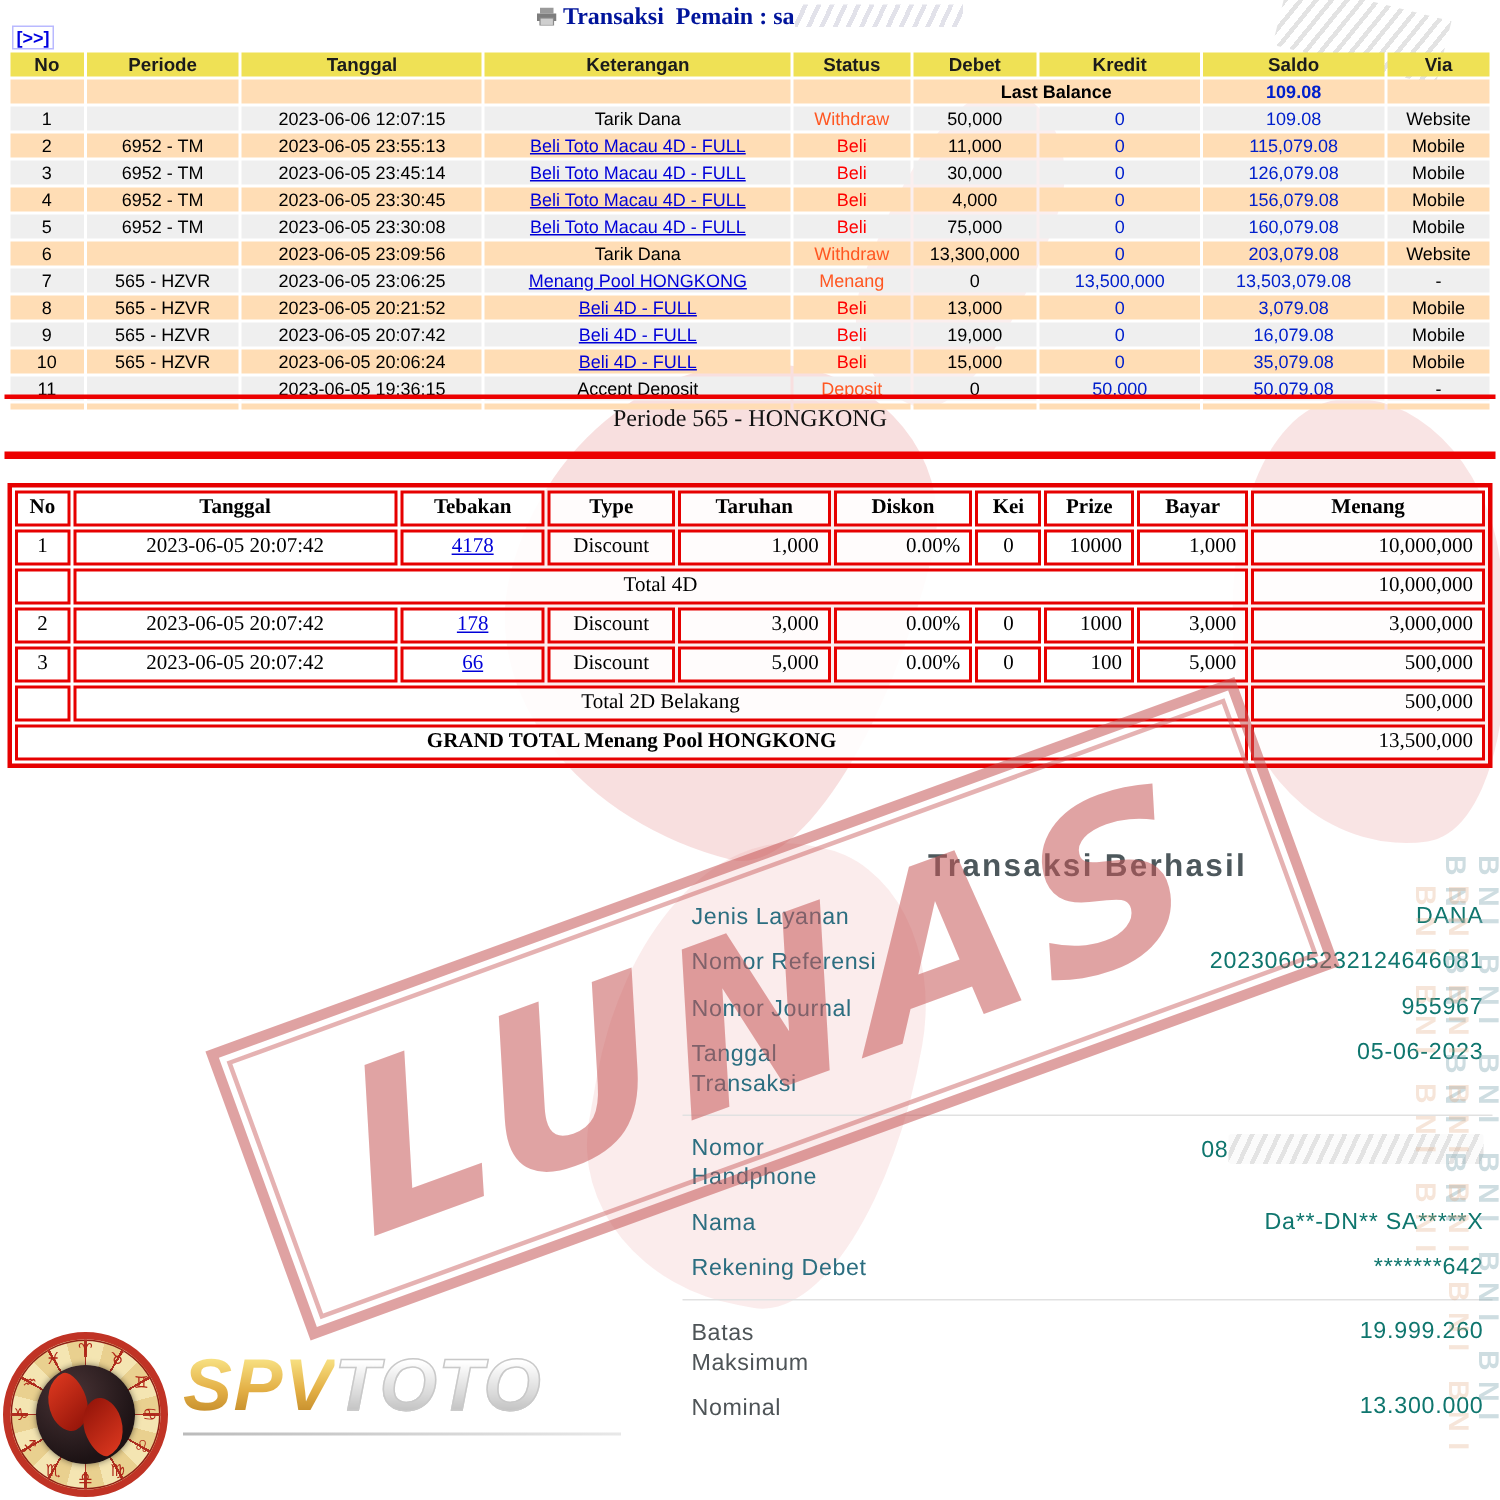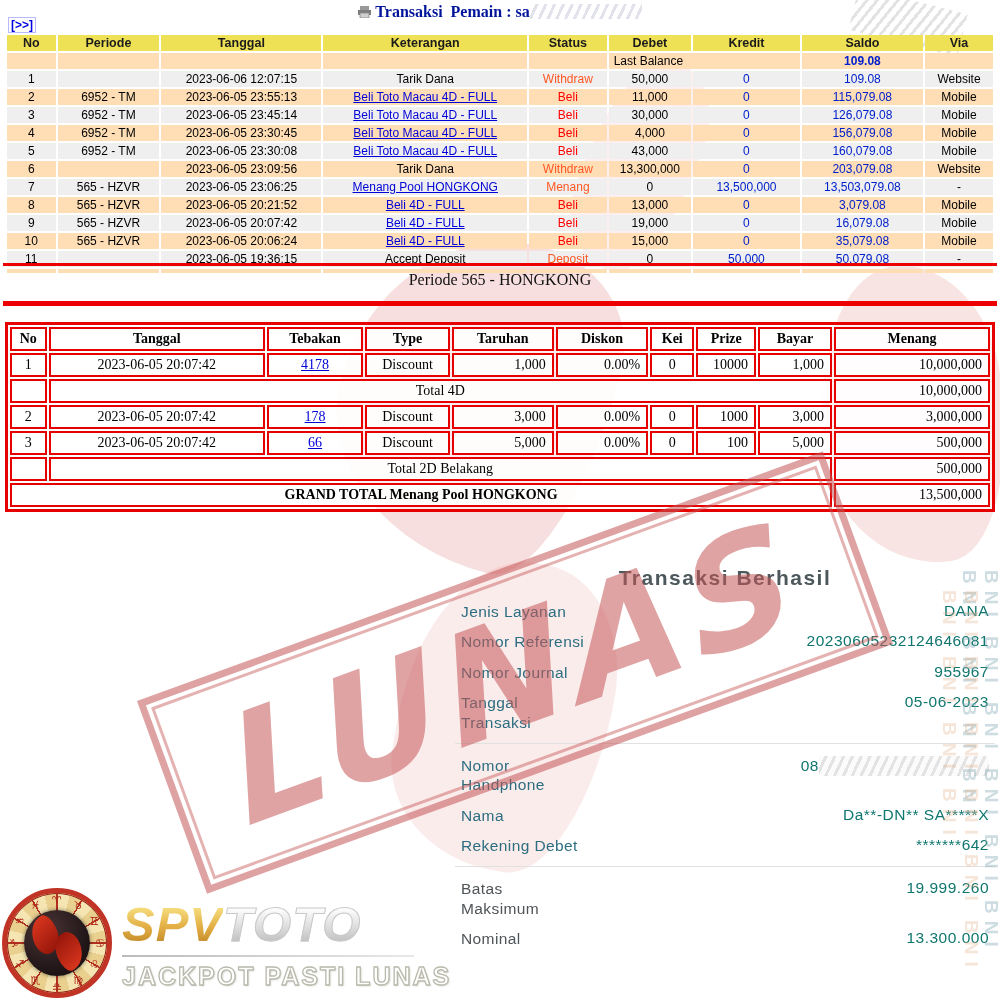--- a/index.html
+++ b/index.html
@@ -23,21 +23,21 @@
   
   .tx-wrap { position:absolute; left:5px; right:5px; top:33px; }
   table.tx { width:100%; border-collapse:separate; border-spacing:2px; table-layout:fixed; font-size:12px; }
   table.tx td, table.tx th { padding:1px 5px; height:16px; overflow:hidden; white-space:nowrap; }
   table.tx th { background:#EFE155; color:#1b1b1b; font-weight:bold; text-align:center; font-size:12.5px; }
   tr.peach td { background:#FFDDB5; }
   tr.gray td  { background:#EFEFEF; }
   .c { text-align:center; } .r { text-align:right; }
   .blue { color:#0020cc; }
   .ktg-link { color:#0000d8; text-decoration:underline; cursor:pointer; }
-  .lb-label { font-weight:normal; text-align:left;margin-top:32px; }
+  .lb-label { font-weight:bold; text-align:center;margin-top:32px; }
   .lb-saldo { font-weight:bold; color:#0020cc; text-align:center; }
 
   
   .redline { position:absolute; left:3px; right:3px; background:#ec0000; }
   .rl1 { top:263px; height:3px; }
   .rl2 { top:301px; height:5px; }
   .periode-title { position:absolute; top:271px; left:0; width:100%; text-align:center; font-family:"Liberation Serif",serif; font-size:16px; font-weight:normal; color:#111; }
 
   
   .bet-wrap { position:absolute; left:5px; right:5px; top:322px; }
@@ -186,21 +186,21 @@
           <td class="c blue">0</td>
           <td class="c blue">156,079.08</td>
           <td class="c">Mobile</td>
         </tr>
         <tr class="gray">
           <td class="c">5</td>
           <td class="c">6952 - TM</td>
           <td class="c">2023-06-05 23:30:08</td>
           <td class="c ktg-link">Beli Toto Macau 4D - FULL</td>
           <td class="c" style="color: rgb(255, 0, 0);">Beli</td>
-          <td class="c">43,000</td>
+          <td class="c">75,000</td>
           <td class="c blue">0</td>
           <td class="c blue">160,079.08</td>
           <td class="c">Mobile</td>
         </tr>
         <tr class="peach">
           <td class="c">6</td>
           <td class="c"></td>
           <td class="c">2023-06-05 23:09:56</td>
           <td class="c">Tarik Dana</td>
           <td class="c" style="color: rgb(255, 87, 34);">Withdraw</td>
@@ -438,15 +438,14 @@
     <div class="core">
       <div class="fish f1"></div>
         <div class="fish f2"></div>
     </div>
   </div>
   <div class="brand">
     <div class="brand-line1">
       <span class="sp-gold">SPV</span><span class="sp-silver">TOTO</span>
     </div>
     <div class="brand-rule"></div>
-    <div class="tagline">JACKPOT PASTI LUNAS</div>
   </div>
 </div>
 
 </body></html>

